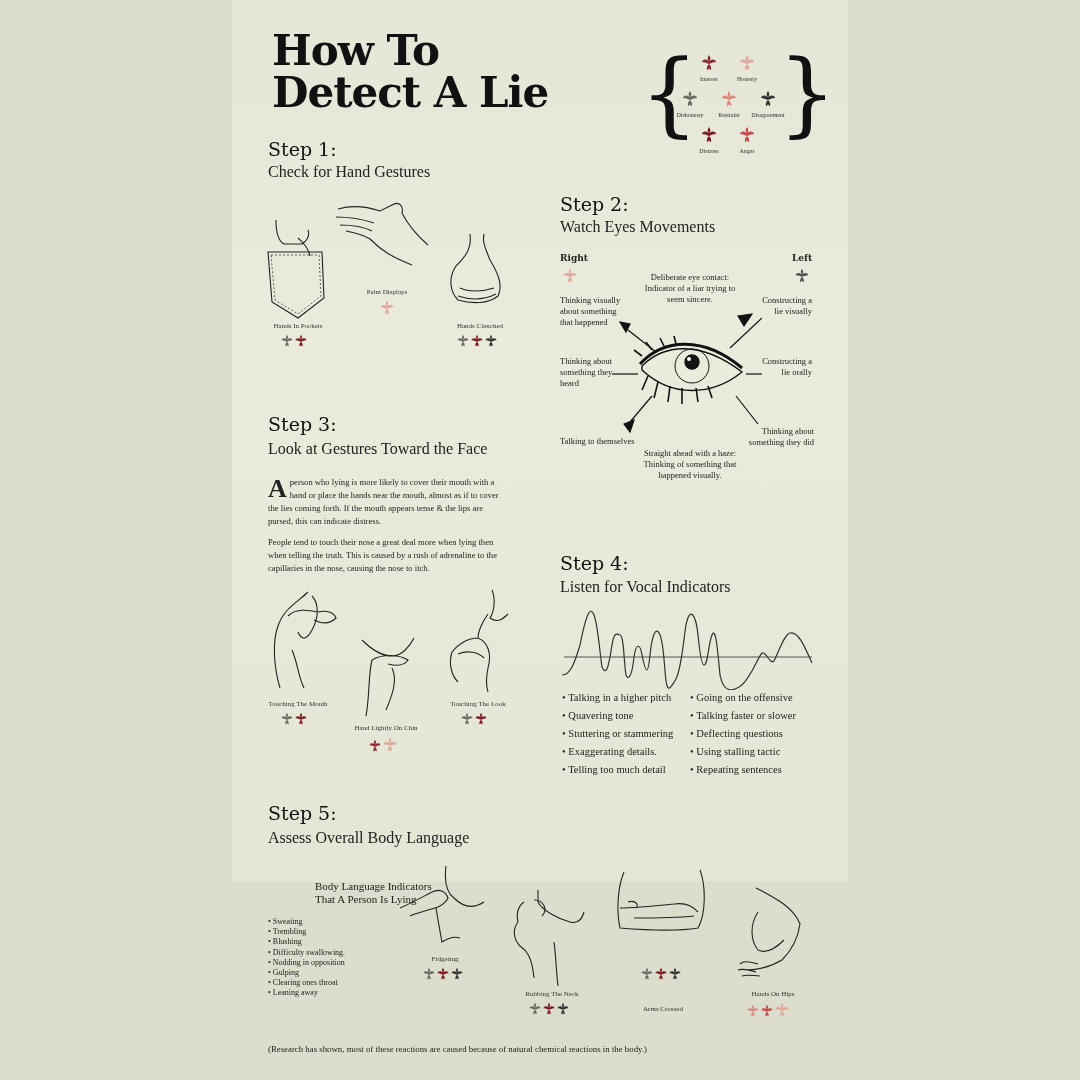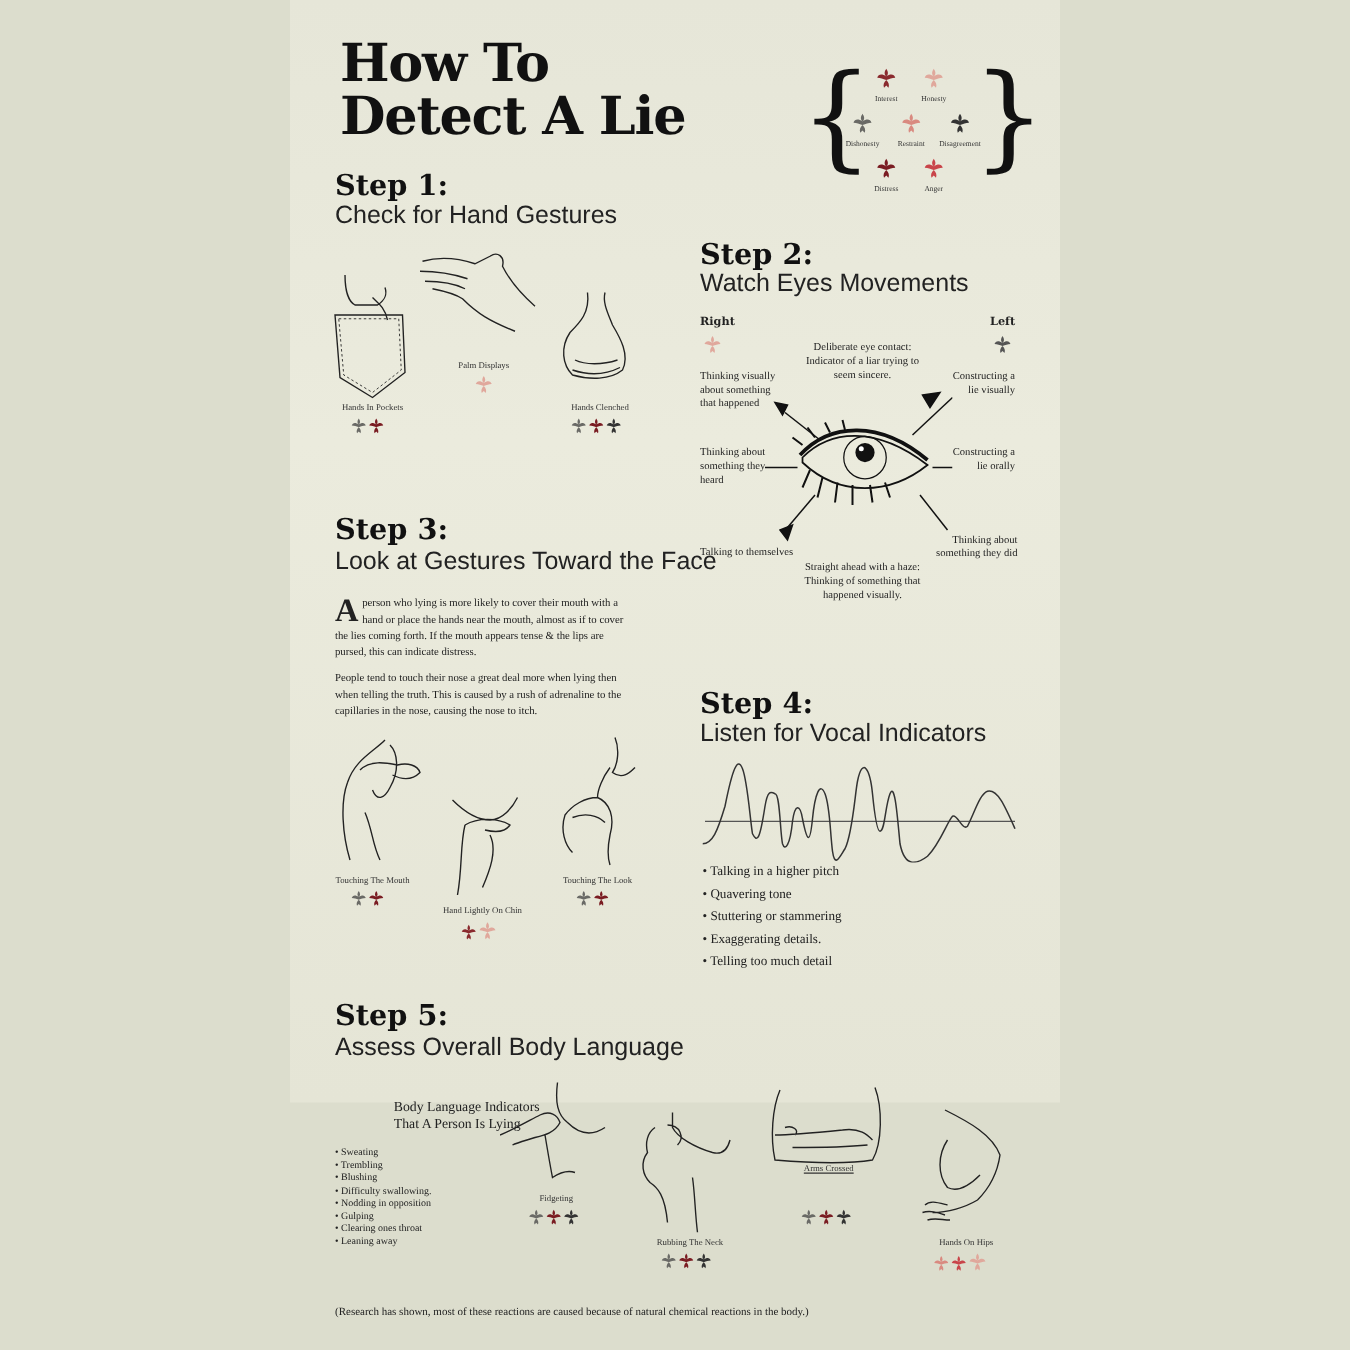--- a/index.html
+++ b/index.html
@@ -1,21 +1,21 @@
 <!DOCTYPE html>
 <html><head>
 <meta charset="utf-8">
 <style>
   html,body{margin:0;padding:0;}
   body{width:1080px;height:1080px;background:#dcddcd;position:relative;overflow:hidden;font-family:"Liberation Serif","DejaVu Serif",serif;color:#222;}
   .poster{position:absolute;left:232px;top:0;width:616px;height:882px;background:linear-gradient(180deg,#e6e6d8 0%,#ebebdd 40%,#e5e5d6 100%);}
   .abs{position:absolute;}
   .title{left:40px;top:30px;font-family:"DejaVu Serif",serif;font-weight:900;font-size:42px;line-height:42px;letter-spacing:-1px;color:#111;}
-  .step{font-family:"DejaVu Serif",serif;font-weight:700;font-size:23px;color:#111;line-height:20px;}
-  .sub{font-family:Liberation Sans, sans-serif;font-size:20px;color:#222;line-height:18px;}
+  .step{font-family:"DejaVu Serif",serif;font-weight:400;font-size:19px;color:#111;line-height:20px;}
+  .sub{font-family:Liberation Serif, serif;font-size:16px;color:#222;line-height:18px;}
   .cap{font-size:7px;color:#333;text-align:center;white-space:nowrap;font-family:"Liberation Serif",serif;}
   .small{font-size:9px;line-height:11px;color:#222;font-family:"Liberation Serif",serif;}
   .legend-label{font-size:6.5px;color:#333;text-align:center;width:60px;}
   .brace{font-family:"DejaVu Serif",serif;font-size:92px;line-height:92px;color:#111;font-weight:300;}
   .para{font-size:8.6px;line-height:13px;color:#222;}
   .dropcap{float:left;font-size:26px;line-height:22px;font-weight:bold;margin-right:3px;margin-top:2px;}
   .list{font-size:10.5px;line-height:18px;color:#222;}
   .blist{font-size:8px;line-height:10.2px;color:#222;margin:0;padding:0;list-style:none;}
   .blist li::before{content:"• ";}
   svg.line{stroke:#222;fill:none;stroke-width:1.1;}
@@ -222,20 +222,27 @@
     <path d="M0 70 C8 70 12 60 18 40 C24 10 28 0 32 10 C36 20 38 50 40 62 C44 70 46 66 50 40 C52 28 54 28 58 30 C62 30 62 60 64 70 C66 76 70 72 72 52 C74 38 78 38 80 50 C84 70 86 70 88 50 C90 30 94 20 98 30 C102 40 102 60 104 76 C106 90 110 80 114 74 C120 62 122 30 124 20 C128 0 134 10 136 30 C138 50 140 60 142 60 C146 60 146 40 150 30 C154 20 156 50 158 70 C162 90 172 86 180 80 C190 70 196 52 200 48 C204 46 208 60 212 56 C218 44 222 30 228 28 C236 26 242 40 250 58" fill="none" stroke="#333" stroke-width="1.2"></path>
   </svg>
 
   <div class="abs list" style="left:330px;top:689px;">
     <div>• <span>Talking in a higher pitch</span></div>
     <div>• <span>Quavering tone</span></div>
     <div>• <span>Stuttering or stammering</span></div>
     <div>• <span>Exaggerating details.</span></div>
     <div>• <span>Telling too much detail</span></div>
   </div>
+  <div class="abs list" style="left:458px;top:689px;">
+    <div>• <span>Going on the offensive</span></div>
+    <div>• <span>Talking faster or slower</span></div>
+    <div>• <span>Deflecting questions</span></div>
+    <div>• <span>Using stalling tactic</span></div>
+    <div>• <span>Repeating sentences</span></div>
+  </div>
 
   <div class="abs step" style="left:36px;top:803px;">Step 5:</div>
   <div class="abs sub" style="left:36px;top:829px;">Assess Overall Body Language</div>
 
   <div class="abs" style="left:36px;top:880px;font-size:11px;line-height:13px;margin-left:47px;">
     <div>Body Language Indicators</div>
     <div>That A Person Is Lying</div>
   </div>
   <ul class="abs blist" style="left:36px;top:917px;">
     <li>Sweating</li>
@@ -272,21 +279,21 @@
       </svg><svg width="14" height="14" fill="#7a1c22">
         <use href="#fl"></use>
       </svg><svg width="14" height="14" fill="#333">
         <use href="#fl"></use>
       </svg>
   </div>
 
   <svg class="abs line" style="left:382px;top:862px;" width="96" height="84">
     <path d="M10 10 C4 24 2 48 6 66 C30 68 60 70 84 66 C92 52 92 24 86 8 M6 46 C20 46 40 44 60 42 C74 40 80 46 84 50 M14 40 C20 38 26 42 22 46 M20 56 C40 56 60 56 80 54"></path>
   </svg>
-  <div class="abs cap" style="left:398px;top:931px;width:66px;text-decoration:underline;">Arms Crossed</div>
+  <div class="abs cap" style="left:398px;top:1005px;width:66px;">Arms Crossed</div>
   <div class="abs" style="left:408px;top:967px;">
     <svg width="14" height="14" fill="#6a6a66">
         <use href="#fl"></use>
       </svg><svg width="14" height="14" fill="#7a1c22">
         <use href="#fl"></use>
       </svg><svg width="14" height="14" fill="#333">
         <use href="#fl"></use>
       </svg>
   </div>
 

